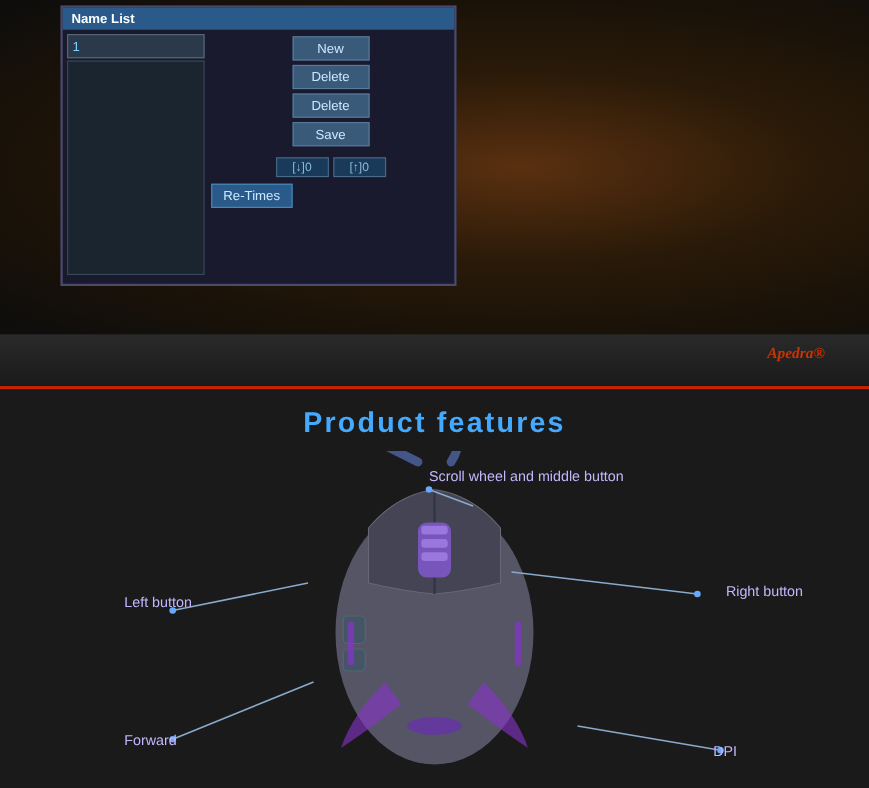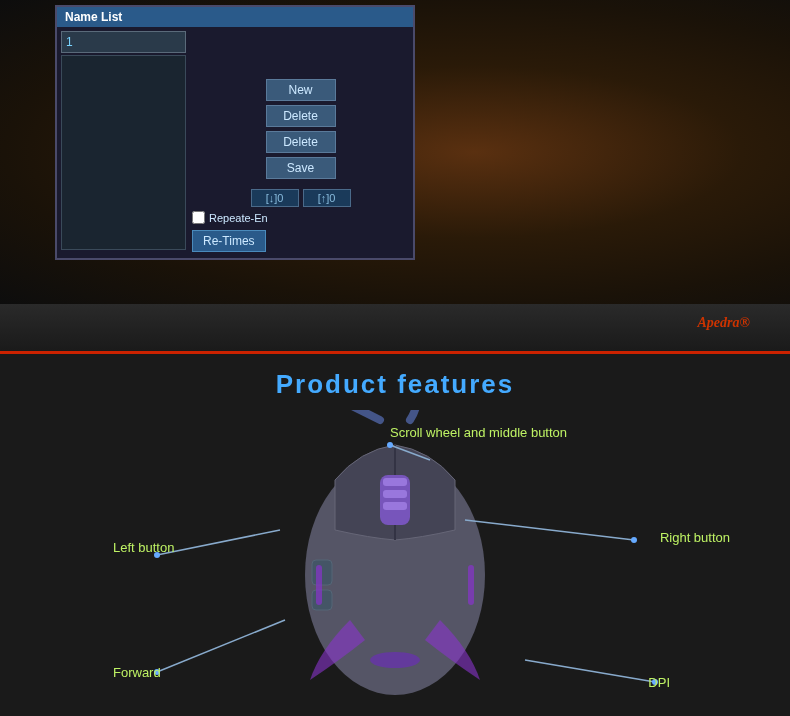--- a/index.html
+++ b/index.html
@@ -75,21 +75,20 @@
       border: 1px solid #3a4a5a;
       margin-top: 2px;
     }
 
     .controls-area {
       flex: 1;
       display: flex;
       flex-direction: column;
       gap: 4px;
       padding-top: 2px;
-      justify-content: flex-end;
     }
 
     .ctrl-btn {
       background: #3a5a7a;
       border: 1px solid #5a7a9a;
       color: #cce8ff;
       font-size: 12px;
       padding: 3px 8px;
       cursor: pointer;
       text-align: center;
@@ -186,21 +185,21 @@
     .mouse-diagram {
       position: relative;
       width: 100%;
       height: 290px;
     }
 
     
     .diagram-label {
       position: absolute;
       font-size: 13px;
-      color: #bef264;
+      color: #c4b5fd;
       white-space: nowrap;
     }
 
     .label-scroll { top: 15px; left: 390px; }
     .label-left { top: 130px; left: 113px; }
     .label-right { top: 120px; right: 60px; }
     .label-forward { bottom: 20px; left: 113px; }
     .label-dpi { bottom: 10px; right: 120px; }
 
     
@@ -245,24 +244,20 @@
 
         <div class="arrow-row">
           <button class="arrow-btn">
             <span>[↓]0</span>
           </button>
           <button class="arrow-btn">
             <span>[↑]0</span>
           </button>
         </div>
 
-        <div class="checkbox-row">
-          <input type="checkbox" style="">
-          <label>Repeate-En</label>
-        </div>
 
         <button class="re-times-btn">
           <span>Re-Times</span>
         </button>
       </div>
 
     </div>
   </div>
 </div>
 

